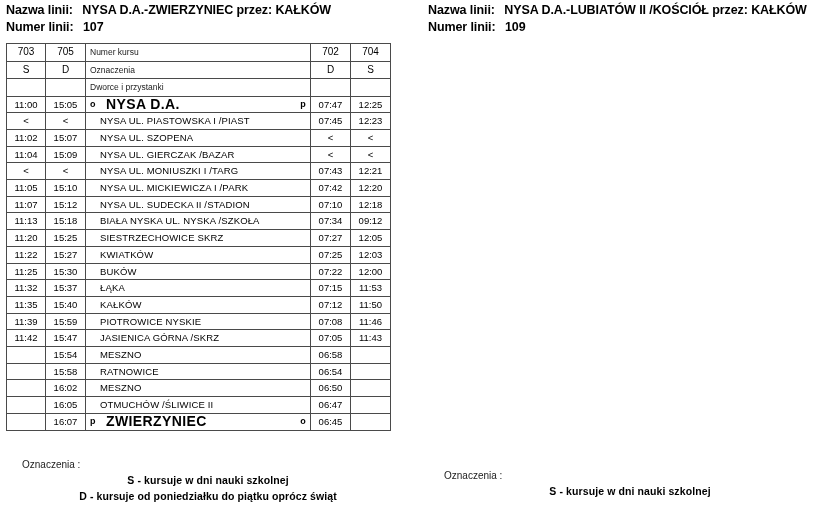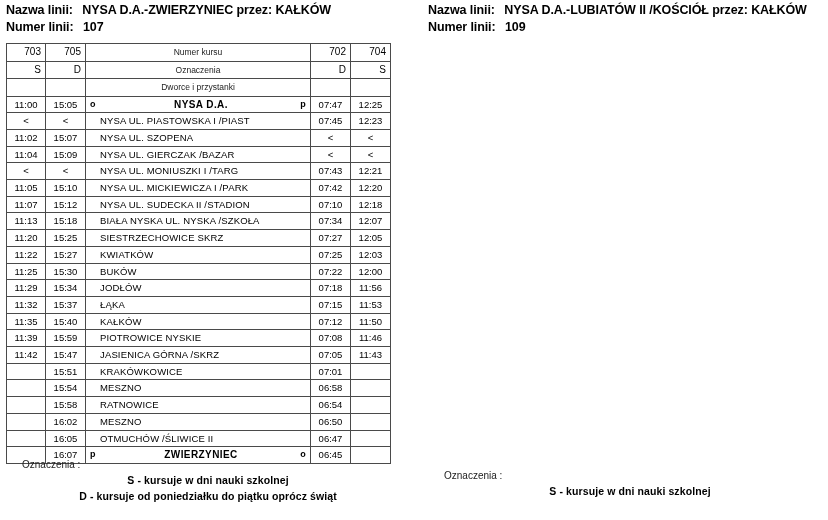--- a/index.html
+++ b/index.html
@@ -66,31 +66,31 @@
   }
   .tt .hdr-row td {
     height: 16.5px;
     line-height: 16.5px;
   }
   .c-time {
     text-align: center;
     font-size: 9.5px;
   }
   .c-hdrnum {
-    text-align: right;
+    text-align: center;
     font-size: 10px;
   }
   .c-stop {
     text-align: left;
     font-size: 9.5px;
     letter-spacing: 0.15px;
     padding-left: 6px;
   }
   .c-stop-hdr {
-    text-align: center;
+    text-align: left;
     font-size: 8.5px;
     color: #222;
     padding-left: 6px;
     margin-left: 17px;
   }
   
   .stop-cell {
     display: flex;
     align-items: center;
     width: 100%;
@@ -107,24 +107,23 @@
     text-align: right;
   }
   .stop-name {
     flex: 1 1 auto;
     overflow: hidden;
     text-overflow: clip;
     white-space: nowrap;
   }
   .term .stop-name {
     font-weight: bold;
-    font-size: 10px;
+    font-size: 14px;
     letter-spacing: 0.4px;
     padding-left: 6px;
-    text-align: center;
   }
 
   
   .legend {
     position: absolute;
     left: 6px;
     width: 404px;
   }
   .panel-right .legend { left: 14px; }
   .legend-title {
@@ -285,21 +284,21 @@
             <td class="c-time">11:13</td>
             <td class="c-time">15:18</td>
             <td class="c-stop">
               <div class="stop-cell">
                 <span class="mk"></span>
                 <span class="stop-name">BIAŁA NYSKA UL. NYSKA /SZKOŁA</span>
                 <span class="mk mk-r"></span>
               </div>
             </td>
             <td class="c-time">07:34</td>
-            <td class="c-time">12:07</td>
+            <td class="c-time">09:12</td>
           </tr>
           <tr>
             <td class="c-time">11:20</td>
             <td class="c-time">15:25</td>
             <td class="c-stop">
               <div class="stop-cell">
                 <span class="mk"></span>
                 <span class="stop-name">SIESTRZECHOWICE SKRZ</span>
                 <span class="mk mk-r"></span>
               </div>
@@ -327,33 +326,20 @@
               <div class="stop-cell">
                 <span class="mk"></span>
                 <span class="stop-name">BUKÓW</span>
                 <span class="mk mk-r"></span>
               </div>
             </td>
             <td class="c-time">07:22</td>
             <td class="c-time">12:00</td>
           </tr>
           <tr>
-            <td class="c-time">11:29</td>
-            <td class="c-time">15:34</td>
-            <td class="c-stop">
-              <div class="stop-cell">
-                <span class="mk"></span>
-                <span class="stop-name">JODŁÓW</span>
-                <span class="mk mk-r"></span>
-              </div>
-            </td>
-            <td class="c-time">07:18</td>
-            <td class="c-time">11:56</td>
-          </tr>
-          <tr>
             <td class="c-time">11:32</td>
             <td class="c-time">15:37</td>
             <td class="c-stop">
               <div class="stop-cell">
                 <span class="mk"></span>
                 <span class="stop-name">ŁĄKA</span>
                 <span class="mk mk-r"></span>
               </div>
             </td>
             <td class="c-time">07:15</td>
@@ -390,33 +376,20 @@
             <td class="c-time">15:47</td>
             <td class="c-stop">
               <div class="stop-cell">
                 <span class="mk"></span>
                 <span class="stop-name">JASIENICA GÓRNA /SKRZ</span>
                 <span class="mk mk-r"></span>
               </div>
             </td>
             <td class="c-time">07:05</td>
             <td class="c-time">11:43</td>
-          </tr>
-          <tr>
-            <td class="c-time"></td>
-            <td class="c-time">15:51</td>
-            <td class="c-stop">
-              <div class="stop-cell">
-                <span class="mk"></span>
-                <span class="stop-name">KRAKÓWKOWICE</span>
-                <span class="mk mk-r"></span>
-              </div>
-            </td>
-            <td class="c-time">07:01</td>
-            <td class="c-time"></td>
           </tr>
           <tr>
             <td class="c-time"></td>
             <td class="c-time">15:54</td>
             <td class="c-stop">
               <div class="stop-cell">
                 <span class="mk"></span>
                 <span class="stop-name">MESZNO</span>
                 <span class="mk mk-r"></span>
               </div>

